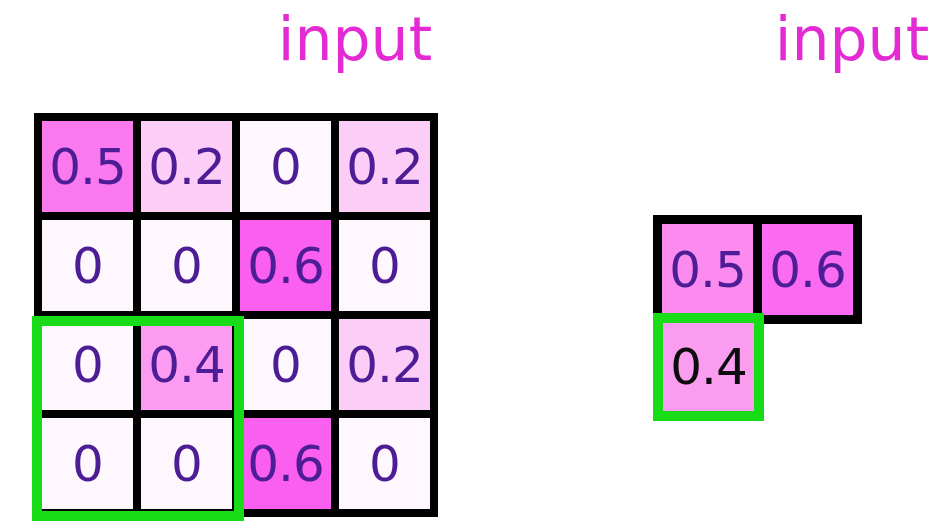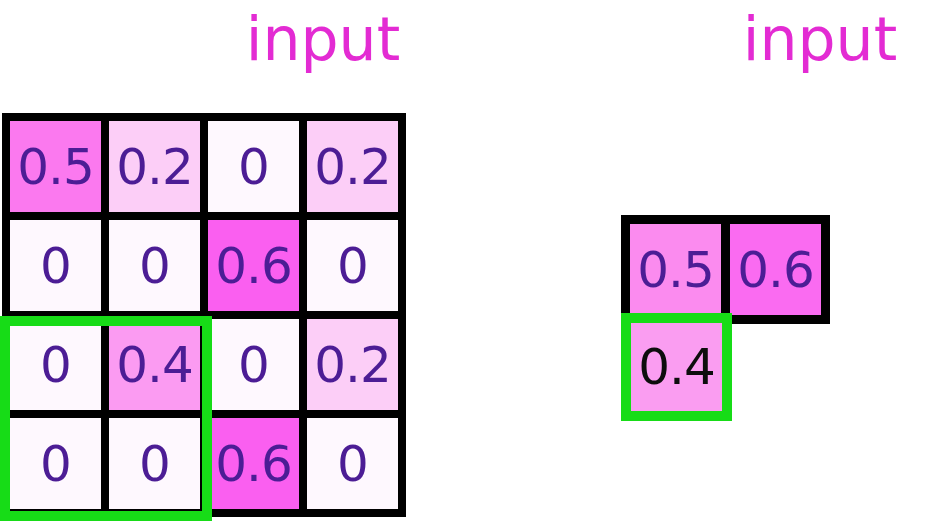--- a/index.html
+++ b/index.html
@@ -7,20 +7,21 @@
     padding: 0;
     background: #ffffff;
     font-family: "DejaVu Sans", "Liberation Sans", sans-serif;
   }
   .stage {
     position: relative;
     width: 908px;
     height: 530px;
     background: #ffffff;
     overflow: hidden;
+    margin-left: 32px;
   }
   .title {
     position: absolute;
     top: 6px;
     font-size: 60px;
     line-height: 1.1;
     transform: translateX(-50%);
     white-space: nowrap;
   }
   .input-title  { left: 323px; }

